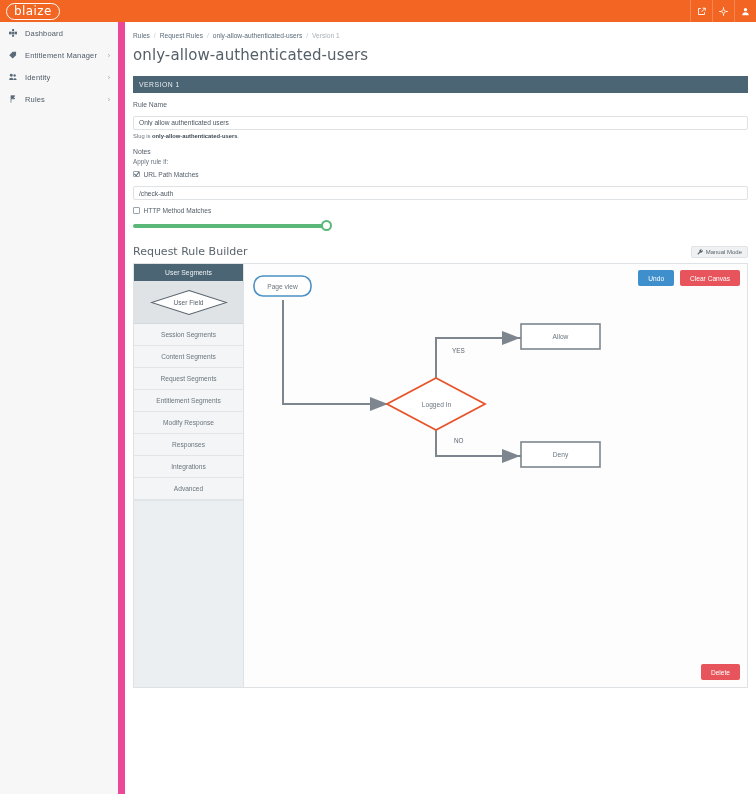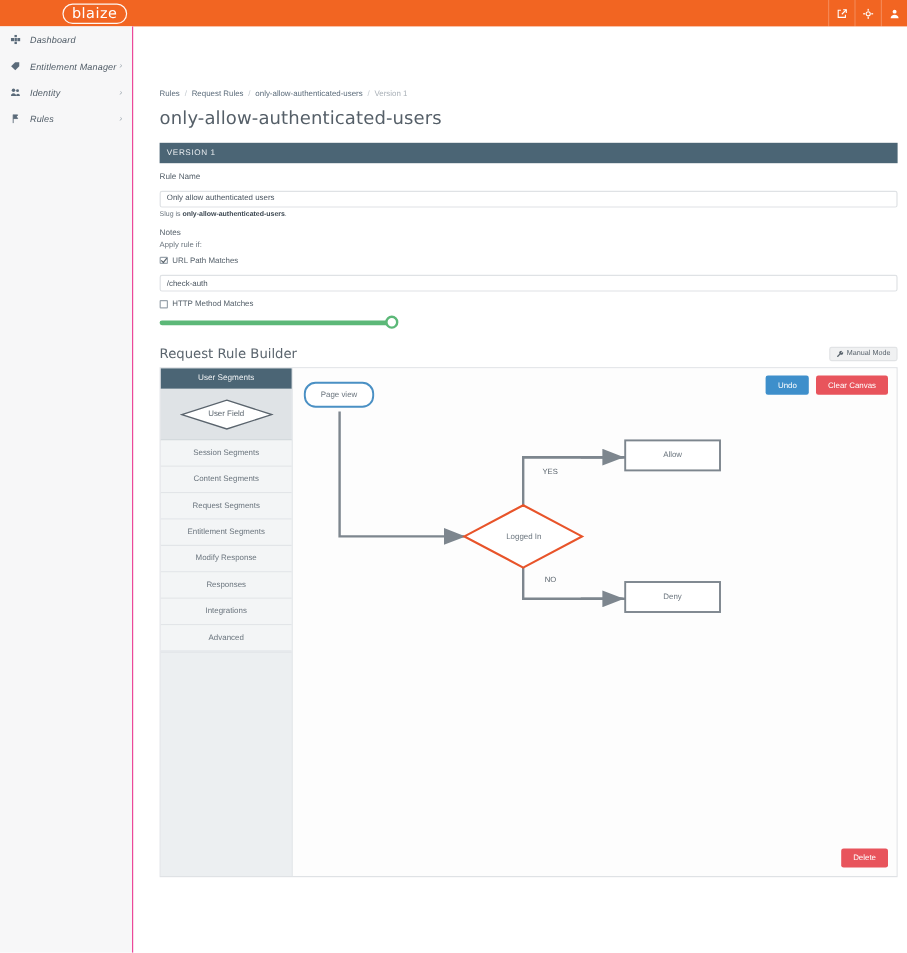--- a/index.html
+++ b/index.html
@@ -15,52 +15,52 @@
   
   .topbar {
     position: absolute; top: 0; left: 0; width: 756px; height: 22px;
     background: #f26522; display: flex; align-items: center;
   }
   .logo-wrap { margin-left: 6px; display: flex; align-items: center; }
   .logo-capsule {
     border: 1.3px solid rgba(255,255,255,0.95);
     border-radius: 10px;
     padding: 1px 7px 2px 7px;
-    display: flex; align-items: flex-end; justify-content: center; margin-left: 46px;
+    display: flex; align-items: flex-end; justify-content: center;
   }
   .logo-text {
     color: #ffffff; font-size: 12px; letter-spacing: 0.4px;
     font-family: "DejaVu Sans", sans-serif; line-height: 12px;
   }
   .topbar-right { margin-left: auto; display: flex; align-items: stretch; height: 22px; }
   .tb-icon {
     width: 22px; height: 22px; display: flex; align-items: center; justify-content: center;
     border-left: 1px solid rgba(255,255,255,0.22);
     color: #fff;
   }
   .tb-icon svg { display: block; }
 
   
   .sidebar {
-    position: absolute; top: 22px; left: 0; width: 111px; height: 772px;
-    background: #f7f7f8; border-right: 1px solid #ec4899; font-style: italic;
+    position: absolute; top: 22px; left: 0; width: 125px; height: 772px;
+    background: #f7f7f8; border-right: 7px solid #ec4899;
   }
   .nav-item {
     position: relative; height: 22px; display: flex; align-items: center;
     padding-left: 9px; cursor: default;
   }
   .nav-icon { width: 13px; color: #5b6b7a; display: flex; align-items: center; }
   .nav-icon svg { display: block; }
   .nav-label { font-size: 7.5px; color: #4f5b66; margin-left: 3px; letter-spacing: 0.15px; }
   .nav-caret {
     position: absolute; right: 8px; font-size: 7px; color: #9aa5ae; line-height: 1;
   }
 
   
-  .main { position: absolute; top: 22px; left: 125px; width: 631px; height: 632px; background: #fff; margin-top: 43px; }
+  .main { position: absolute; top: 22px; left: 125px; width: 631px; height: 632px; background: #fff; }
 
   .breadcrumb { padding: 10px 0 0 8px; font-size: 6.6px; color: #5b6b7a; display: flex; align-items: center; gap: 4px; }
   .bc-sep { color: #c2c8ce; }
   .bc-cur { color: #a9b0b7; }
   .bc-link { color: #5b6b7a; }
 
   .page-title {
     font-size: 15px; color: #555f68; font-weight: normal;
     padding: 7px 0 0 8px; letter-spacing: 0.1px;
     font-family: "DejaVu Sans", sans-serif;

